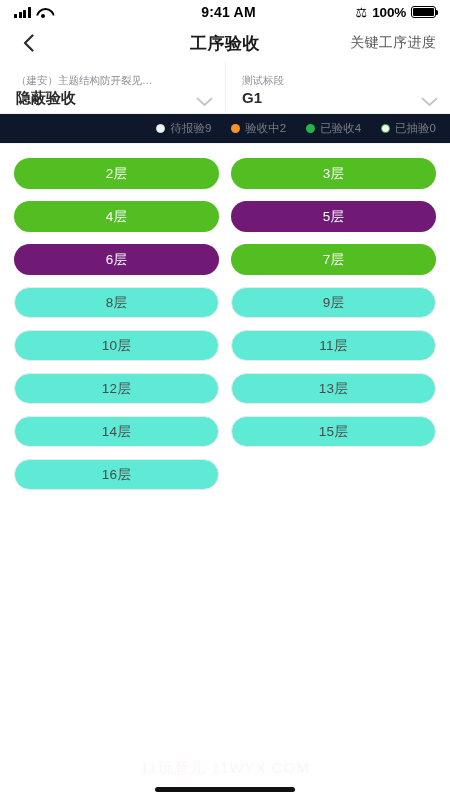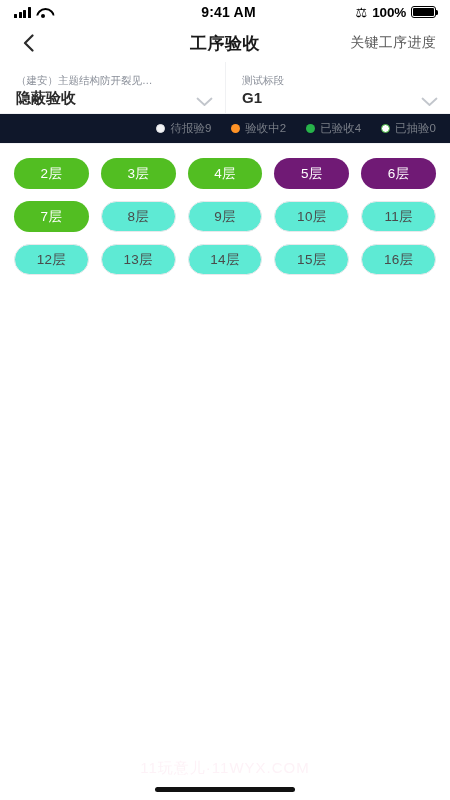--- a/index.html
+++ b/index.html
@@ -85,21 +85,21 @@
   .leg { display: flex; align-items: center; gap: 5px; font-size: 11.5px; color: #7a7f88; }
   .dot { width: 9px; height: 9px; border-radius: 50%; flex: none; }
   .dot.gray { background: #f2f3f5; border: 1px solid #e3e5e8; }
   .dot.orange { background: #FF9326; }
   .dot.green { background: #27b34a; }
   .dot.hollow { background: #fff; border: 1.3px solid #3cb034; }
 
   
   .grid {
     padding: 14px 14px 0 14px;
-    display: grid; grid-template-columns: repeat(5, 1fr);
+    display: grid; grid-template-columns: repeat(2, 1fr);
     column-gap: 12px; row-gap: 12px;
   }
   .pill {
     height: 31px; border-radius: 16px;
     display: flex; align-items: center; justify-content: center;
     font-size: 13.5px; letter-spacing: .3px; cursor: pointer; user-select: none;
   }
   .pill.green  { background: #52BE22; color: #fff; }
   .pill.orange { background: #701a75; color: #fff; }
   .pill.plain  { background: #5eead4; color: #4a4a4a; border: 1px solid #e8e9eb; }

